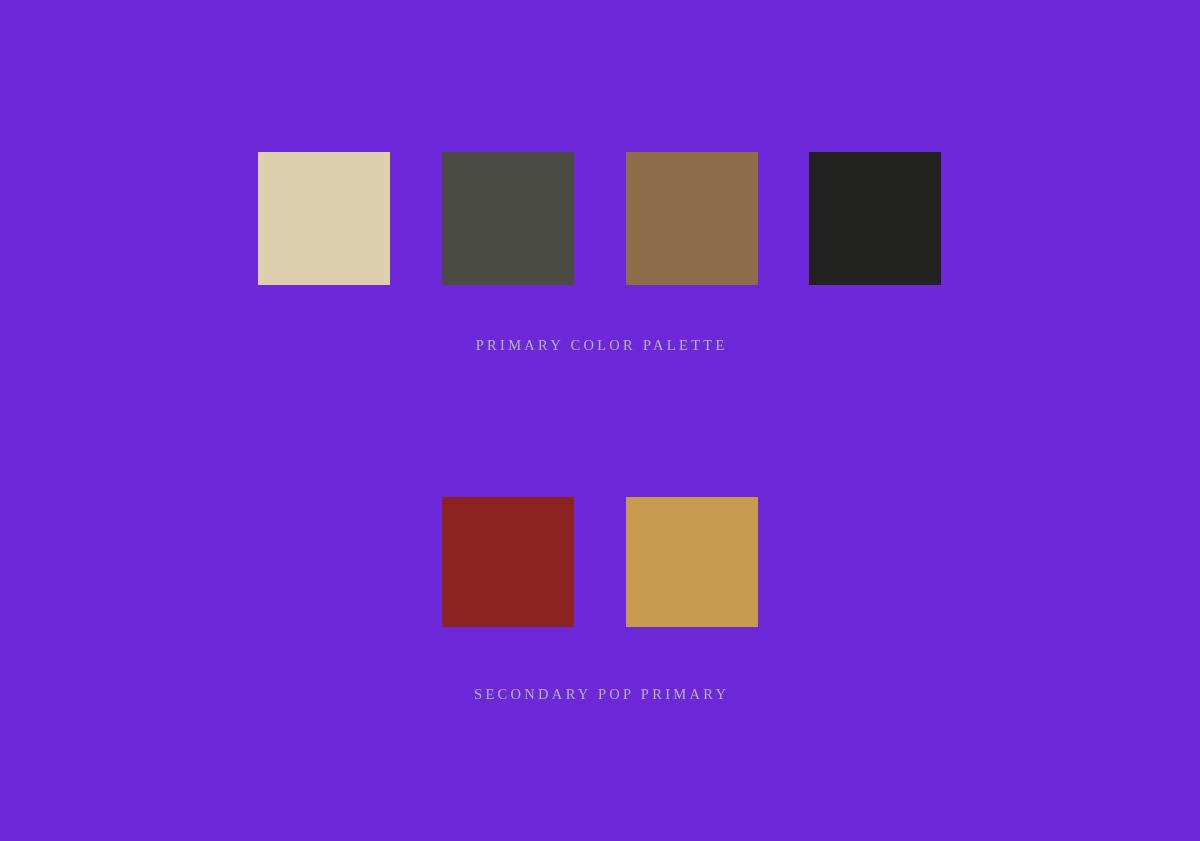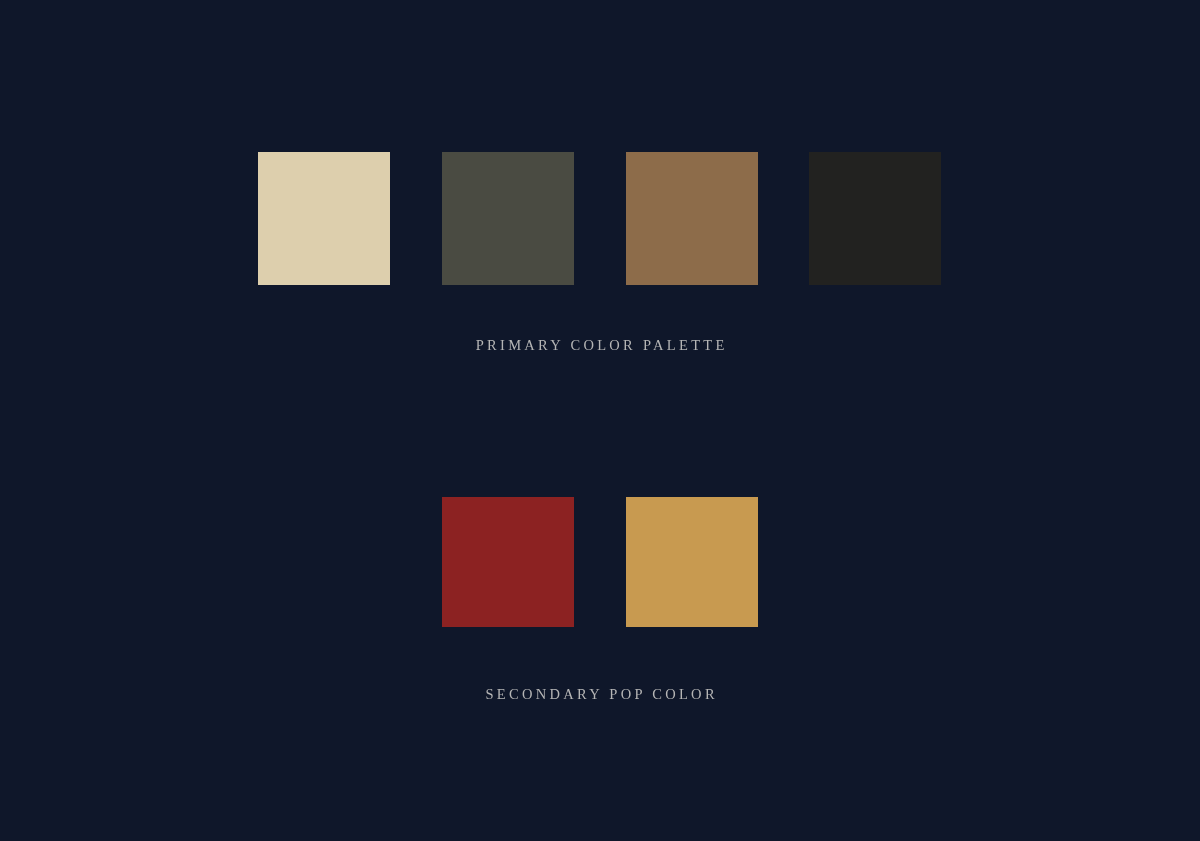--- a/index.html
+++ b/index.html
@@ -60,33 +60,33 @@
     white-space: nowrap;
     line-height: 1;
   }
 
   #caption-primary   { top: 186px; }
   #caption-secondary { top: 190px; }
 </style>
 </head>
 <body style="background: rgb(225, 225, 225);">
 
-<div id="board" style="background: #0f172a;">
+<div id="board" style="background: #6d28d9;">
 
   <section class="palette-group" id="group-primary">
     <div class="swatch-row" id="row-primary">
         <div class="swatch" style="left: 258px; width: 132px; height: 133px; background: rgb(221, 207, 173);"></div>
         <div class="swatch" style="left: 442px; width: 132px; height: 133px; background: rgb(74, 75, 66);"></div>
         <div class="swatch" style="left: 626px; width: 132px; height: 133px; background: rgb(141, 108, 74);"></div>
         <div class="swatch" style="left: 809px; width: 132px; height: 133px; background: rgb(34, 34, 32);"></div>
       </div>
     <div class="group-caption" id="caption-primary" style="color: rgb(181, 181, 181);">PRIMARY COLOR PALETTE</div>
   </section>
 
   <section class="palette-group" id="group-secondary">
     <div class="swatch-row" id="row-secondary">
         <div class="swatch" style="left: 442px; width: 132px; height: 130px; background: rgb(140, 34, 34);"></div>
         <div class="swatch" style="left: 626px; width: 132px; height: 130px; background: rgb(200, 154, 80);"></div>
       </div>
-    <div class="group-caption" id="caption-secondary" style="color: rgb(181, 181, 181);">SECONDARY POP COLOR</div>
+    <div class="group-caption" id="caption-secondary" style="color: rgb(181, 181, 181);">SECONDARY POP PRIMARY</div>
   </section>
 
 </div>
 
 </body></html>

